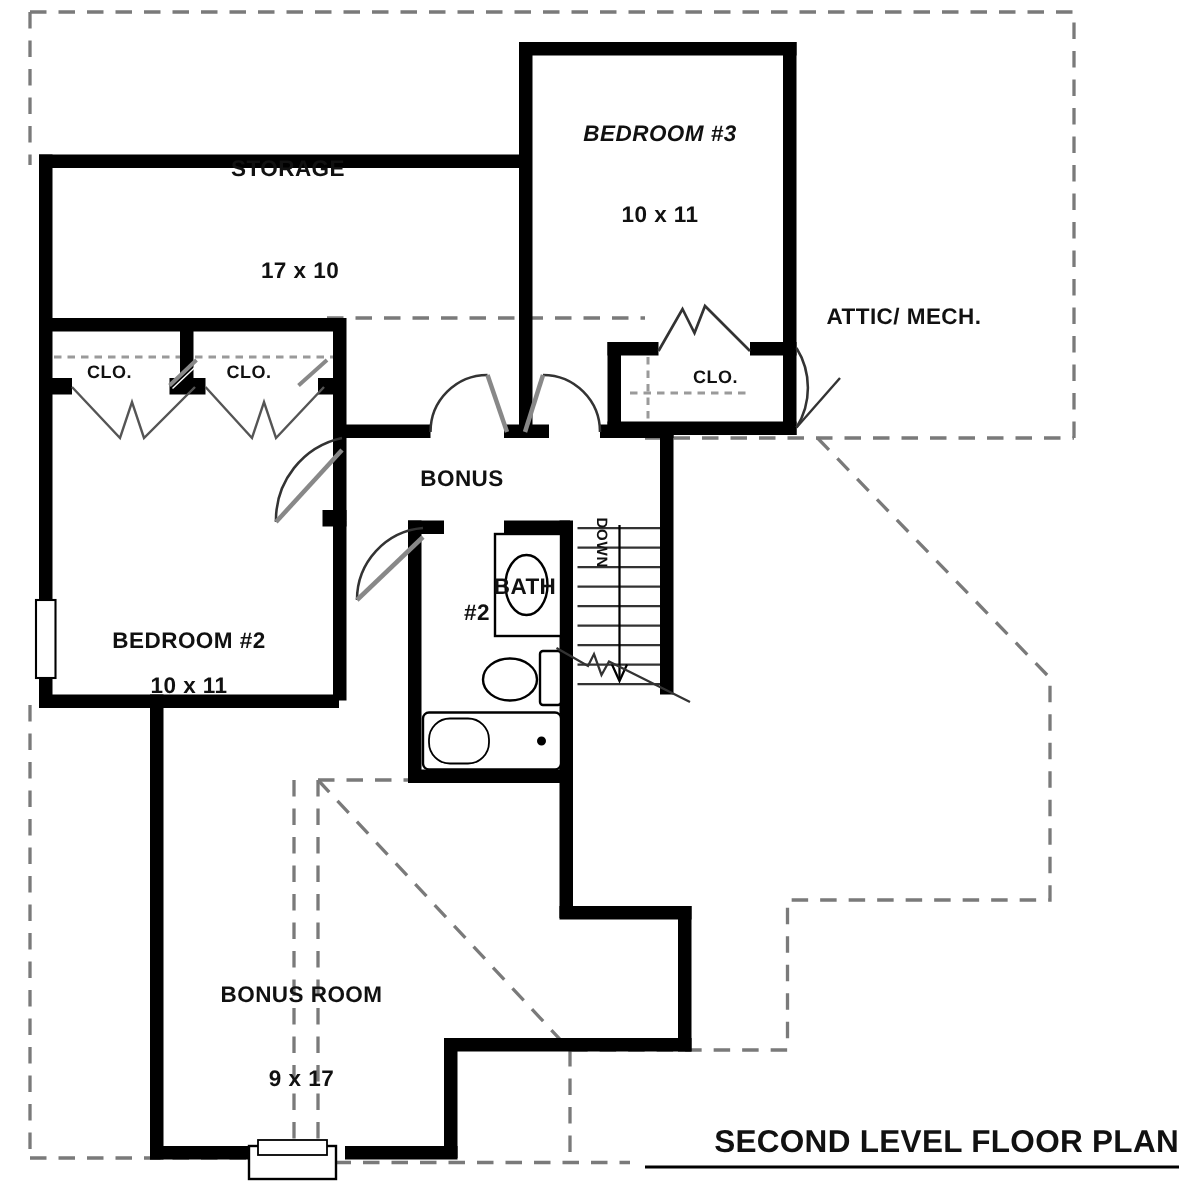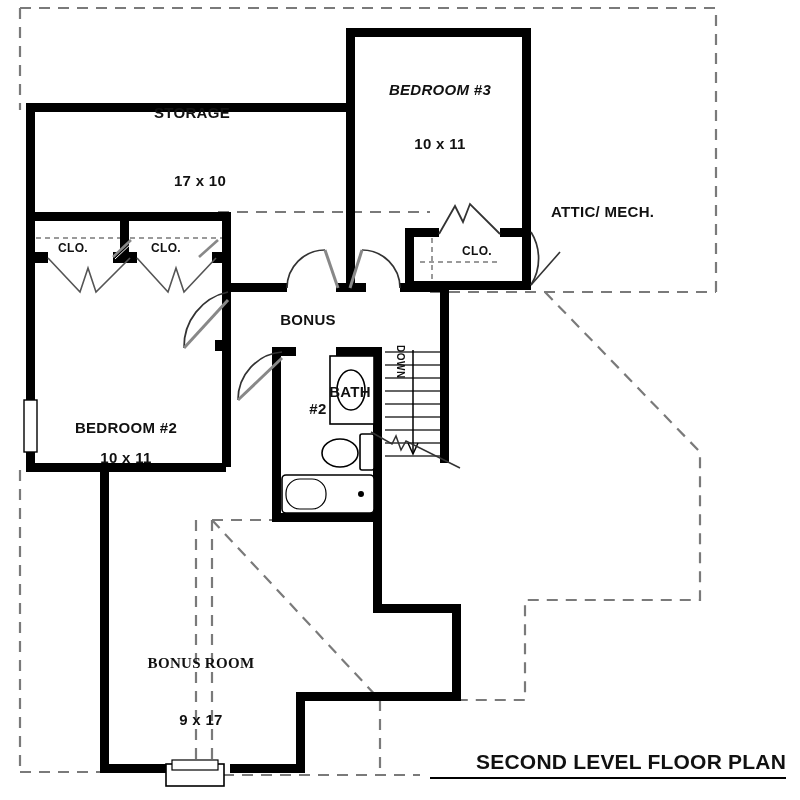--- a/index.html
+++ b/index.html
@@ -198,21 +198,21 @@
 
   <div class="lbl room-name ctr" style="left:192px;top:104px;">STORAGE</div>
   <div class="lbl room-dim ctr" style="left:200px;top:136px;">17 x 10</div>
 
   <div class="lbl room-name ctr" style="left:440px;top:81px;font-style:italic;">BEDROOM #3</div>
   <div class="lbl room-dim ctr" style="left:440px;top:99px;">10 x 11</div>
 
   <div class="lbl room-name ctr" style="left:126px;top:395px;margin-top:24px;">BEDROOM #2</div>
   <div class="lbl room-dim ctr" style="left:126px;top:413px;">10 x 11</div>
 
-  <div class="lbl room-name ctr" style="left:201px;top:655px;font-family:Liberation Serif, serif;">BONUS ROOM</div>
+  <div class="lbl room-name ctr" style="left:201px;top:655px;">BONUS ROOM</div>
   <div class="lbl room-dim ctr" style="left:201px;top:675px;">9 x 17</div>
 
   <div class="lbl bath ctr" style="left:318px;top:384px;margin-left:32px;">BATH</div>
   <div class="lbl bath ctr" style="left:318px;top:401px;">#2</div>
 
   <div class="lbl hall ctr" style="left:308px;top:311px;">BONUS</div>
 
   <div class="lbl attic" style="left:551px;top:203px;">ATTIC/ MECH.</div>
 
   <div class="lbl clo ctr" style="left:73px;top:241px;">CLO.</div>

